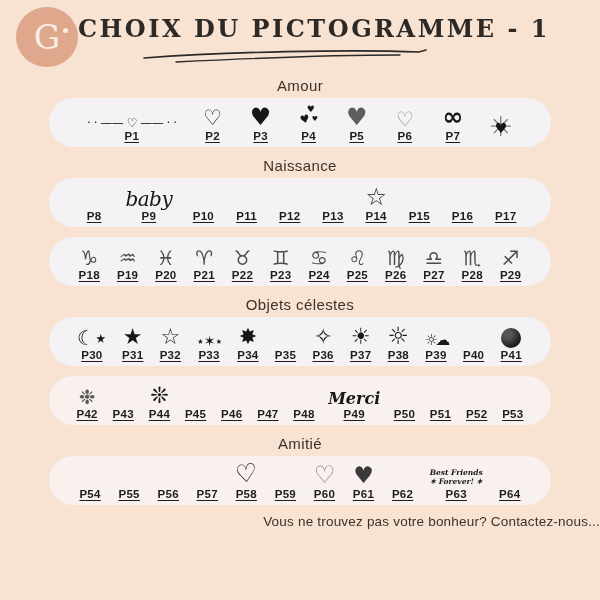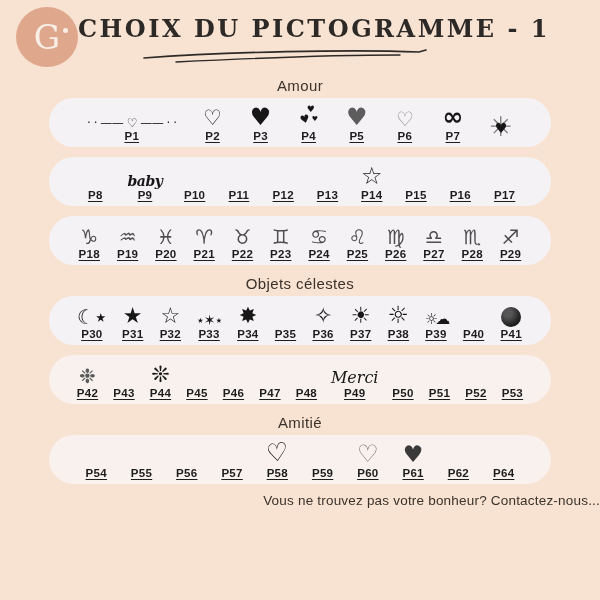--- a/index.html
+++ b/index.html
@@ -61,22 +61,22 @@
   .sc i{left:2px;top:9px;font-size:11px;transform:rotate(-14deg);}
   .sc u{left:14px;top:11px;font-size:7px;}
   .gray24{color:#5d5d5d;font-size:24px;}
   .light20{color:#8f8f8f;font-size:20px;}
   .inf{font-size:25px;font-weight:700;}
   .burst{position:relative;font-size:14px;z-index:0;}
   .burst::before{
     content:"✳";position:absolute;left:50%;top:50%;transform:translate(-50%,-54%);
     font-size:27px;color:#7c7c7c;z-index:-1;font-weight:400;
   }
-  .scripty{font-family:"DejaVu Serif",serif;font-style:italic;font-weight:700;font-size:14px;letter-spacing:-.5px;}
-  .scripty2{font-family:"DejaVu Serif",serif;font-style:italic;font-weight:400;font-size:16px;}
+  .scripty{font-family:"DejaVu Serif",serif;font-style:italic;font-weight:400;font-size:20px;letter-spacing:-.5px;}
+  .scripty2{font-family:"DejaVu Serif",serif;font-style:italic;font-weight:700;font-size:16px;}
   .zod{font-size:20px;color:#4d4d4d;}
   .cl-st{font-size:14px;letter-spacing:-1px;}
   .moonst{font-size:20px;font-weight:700;}
   .suncl{font-size:15px;letter-spacing:-3px;}
   .st22{font-size:22px;}
   .st24{font-size:24px;}
   .conf{font-size:20px;color:#5a5a5a;}
   .fw{font-size:22px;}
   .fmoon{width:20px;height:20px;border-radius:50%;
     background:radial-gradient(circle at 35% 32%,#565656 0 20%,#242424 62%,#050505 100%);}
@@ -141,20 +141,21 @@
           <a class="plabel">P7</a>
         </div>
         <div class="cell">
           <span class="icon">
             <span class="burst">♥</span>
           </span>
         </div>
       </div>
     </div>
     <div class="sec">
+      <div class="sec-title">Naissance</div>
       <div class="pill">
         <div class="cell">
           <span class="icon">
             <svg viewBox="0 0 26 24">
               <g fill="#141414">
                 <ellipse cx="9" cy="13.5" rx="4.6" ry="6.2" transform="rotate(-12 9 13.5)"></ellipse>
                 <circle cx="4.6" cy="5.8" r="1.3"></circle>
                 <circle cx="7.6" cy="4.3" r="1.4"></circle>
                 <circle cx="10.8" cy="4.7" r="1.3"></circle>
                 <circle cx="13.2" cy="6.5" r="1.1"></circle>
@@ -598,20 +599,26 @@
             <svg viewBox="0 0 24 24" fill="none" stroke="#222" stroke-width="1.4">
               <path d="M12 14.5C8.8 12 7.2 10.1 7.2 8.4c0-1.4 1.1-2.5 2.5-2.5.9 0 1.7.5 2.3 1.4.6-.9 1.4-1.4 2.3-1.4 1.4 0 2.5 1.1 2.5 2.5 0 1.7-1.6 3.6-4.8 6.1z"></path>
               <path d="M1.8 13.5c-.8 2.3.3 4.2 2.2 5.3L8.5 21.5h7l4.5-2.7c1.9-1.1 3-3 2.2-5.3"></path>
               <path d="M9 2.8V1.2M12 2.3V.8M15 2.8V1.2" stroke-width="1.1"></path>
             </svg>
           </span>
           <a class="plabel">P62</a>
         </div>
         <div class="cell">
           <span class="icon">
+            <span class="bffx">Best Friends<br>✶ Forever! ✶</span>
+          </span>
+          <a class="plabel">P63</a>
+        </div>
+        <div class="cell">
+          <span class="icon">
             <svg viewBox="0 0 32 13">
               <path d="M16 11.5c-2.3-1.9-3.4-3.3-3.4-4.6 0-1.1.9-2 2-2 .55 0 1 .3 1.4.85.4-.55.85-.85 1.4-.85 1.1 0 2 .9 2 2 0 1.3-1.1 2.7-3.4 4.6z" fill="#141414"></path>
               <g stroke="#141414" stroke-width="1.1" stroke-linecap="round">
                 <path d="M1.5 2.5L11 5.2M1 6.5l10 .4M2 10.5l9-1.6M30.5 2.5L21 5.2M31 6.5l-10 .4M30 10.5l-9-1.6"></path>
               </g>
             </svg>
           </span>
           <a class="plabel">P64</a>
         </div>
       </div>

